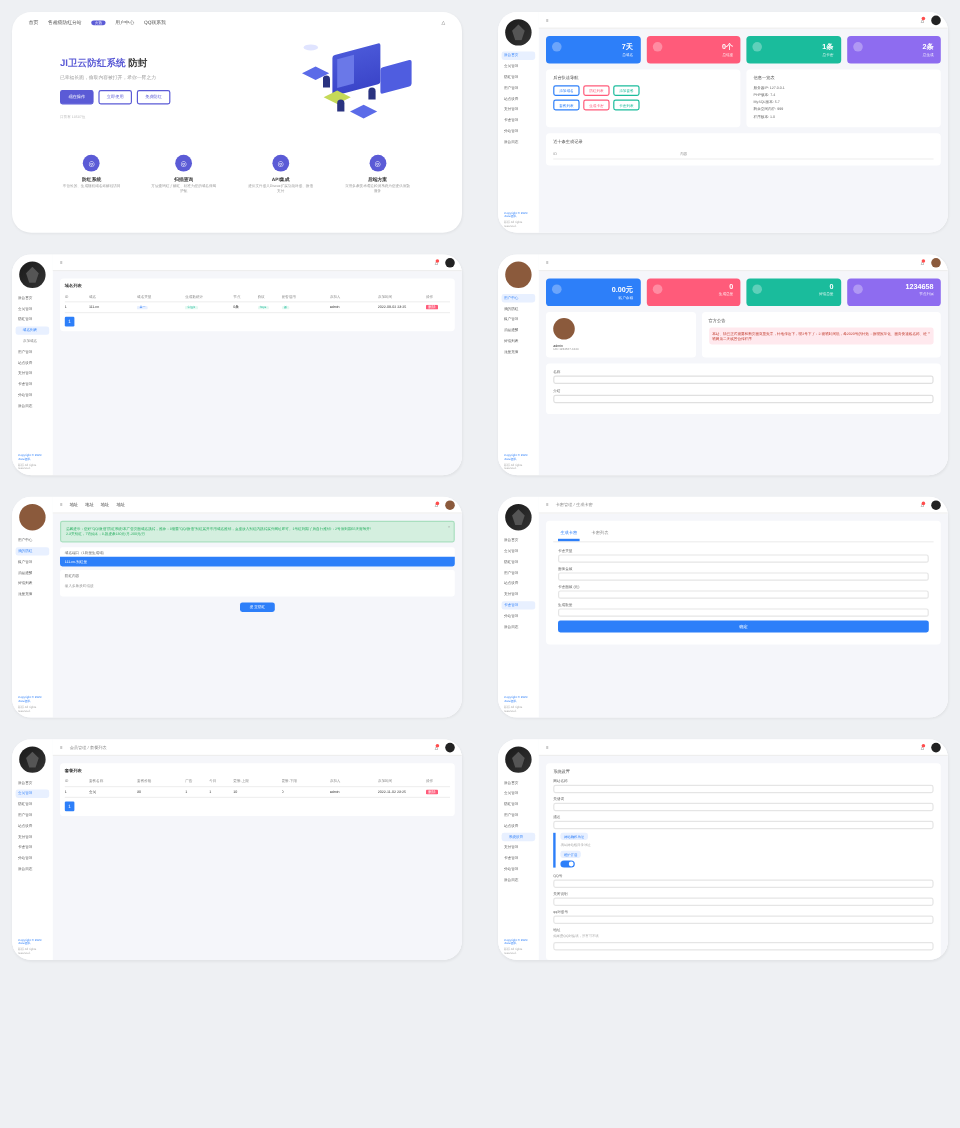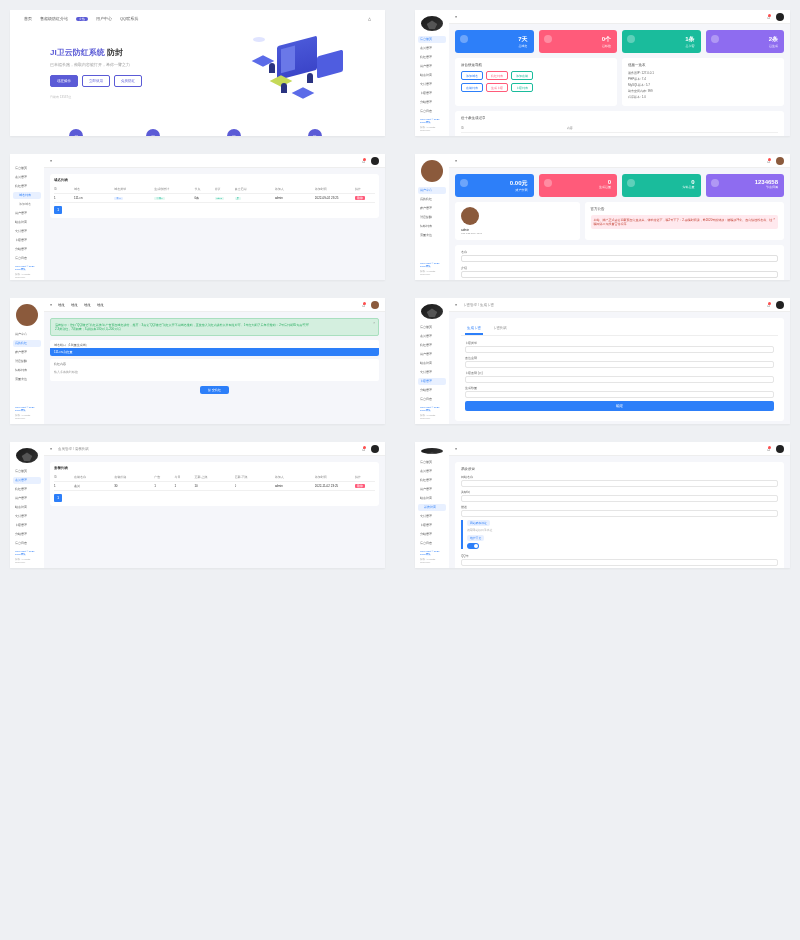--- a/index.html
+++ b/index.html
@@ -1,18 +1,18 @@
 <!DOCTYPE html>
 <html><head>
 <meta charset="utf-8">
 <style>
 *{box-sizing:border-box;margin:0;padding:0;font-family:-apple-system,"Microsoft YaHei",sans-serif}
 body{background:#eef0f3;padding:10px}
 .grid{display:grid;grid-template-columns:1fr 1fr;gap:18px 30px;max-width:780px;margin:0 auto}
-.shot{background:#fff;border-radius:0;overflow:hidden;font-size:4px;color:#333;box-shadow:0 1px 2px rgba(0,0,0,.05);position:relative;height:126px}
+.shot{background:#fff;border-radius:16px;overflow:hidden;font-size:4px;color:#333;box-shadow:0 1px 2px rgba(0,0,0,.05);position:relative;height:184px}
 
 
 .s1 .nav{display:flex;align-items:center;gap:8px;padding:6px 14px;font-size:4px;color:#555}
 .s1 .nav .badge{background:#5b5bd6;color:#fff;padding:0 3px;border-radius:6px;font-size:3px}
 .s1 .nav .sp{flex:1}
 .s1 .hero{display:flex;padding:6px 40px 10px}
 .s1 .hl{flex:1;padding-top:14px}
 .s1 .hl h1{font-size:8px;font-weight:600}
 .s1 .hl h1 .accent{color:#5b5bd6;font-weight:700}
 .s1 .hl p{font-size:4px;color:#999;margin:4px 0 8px}

